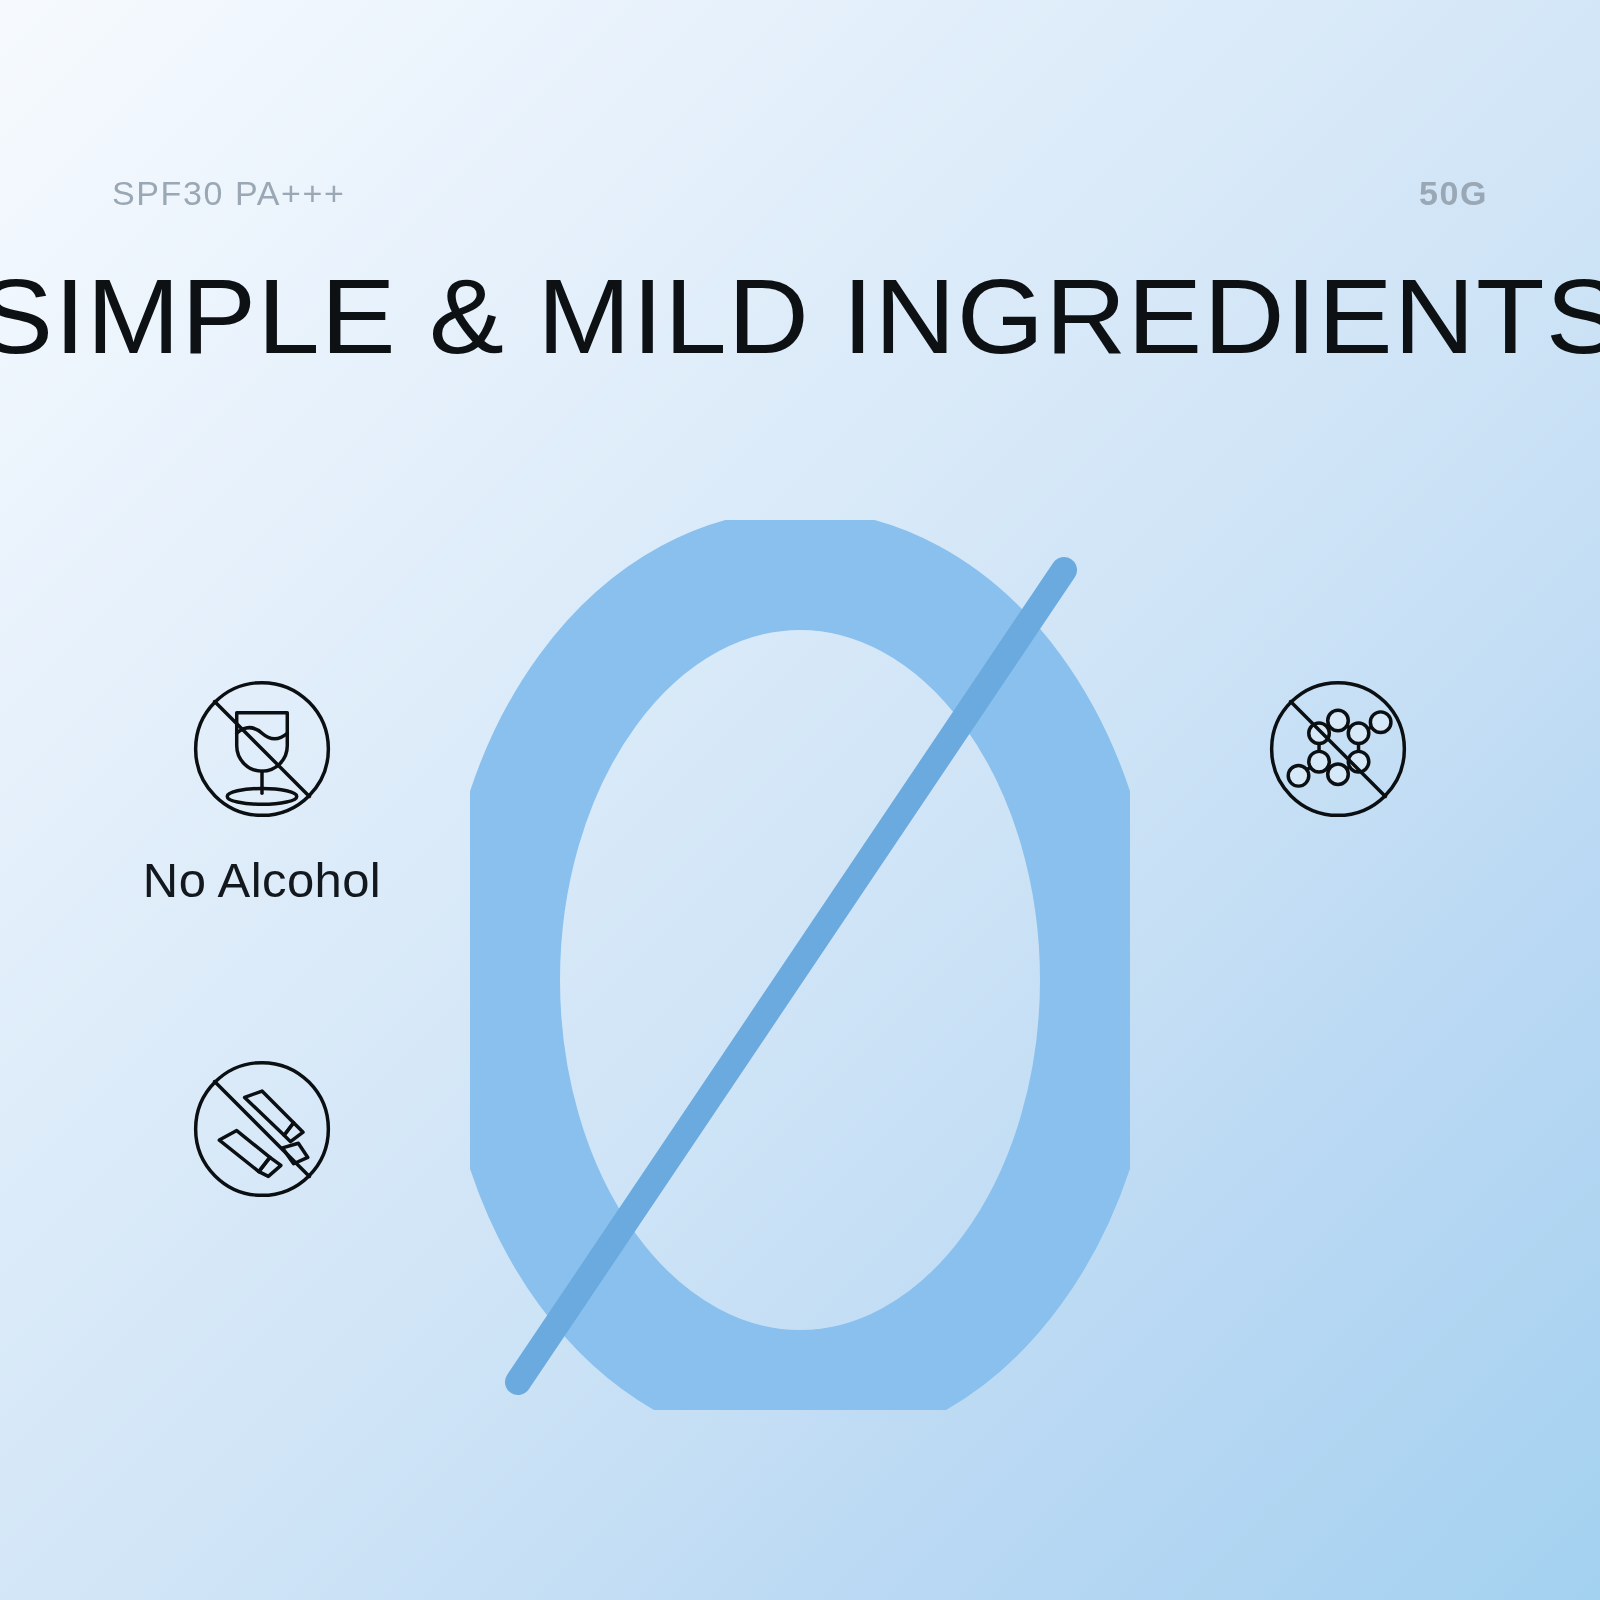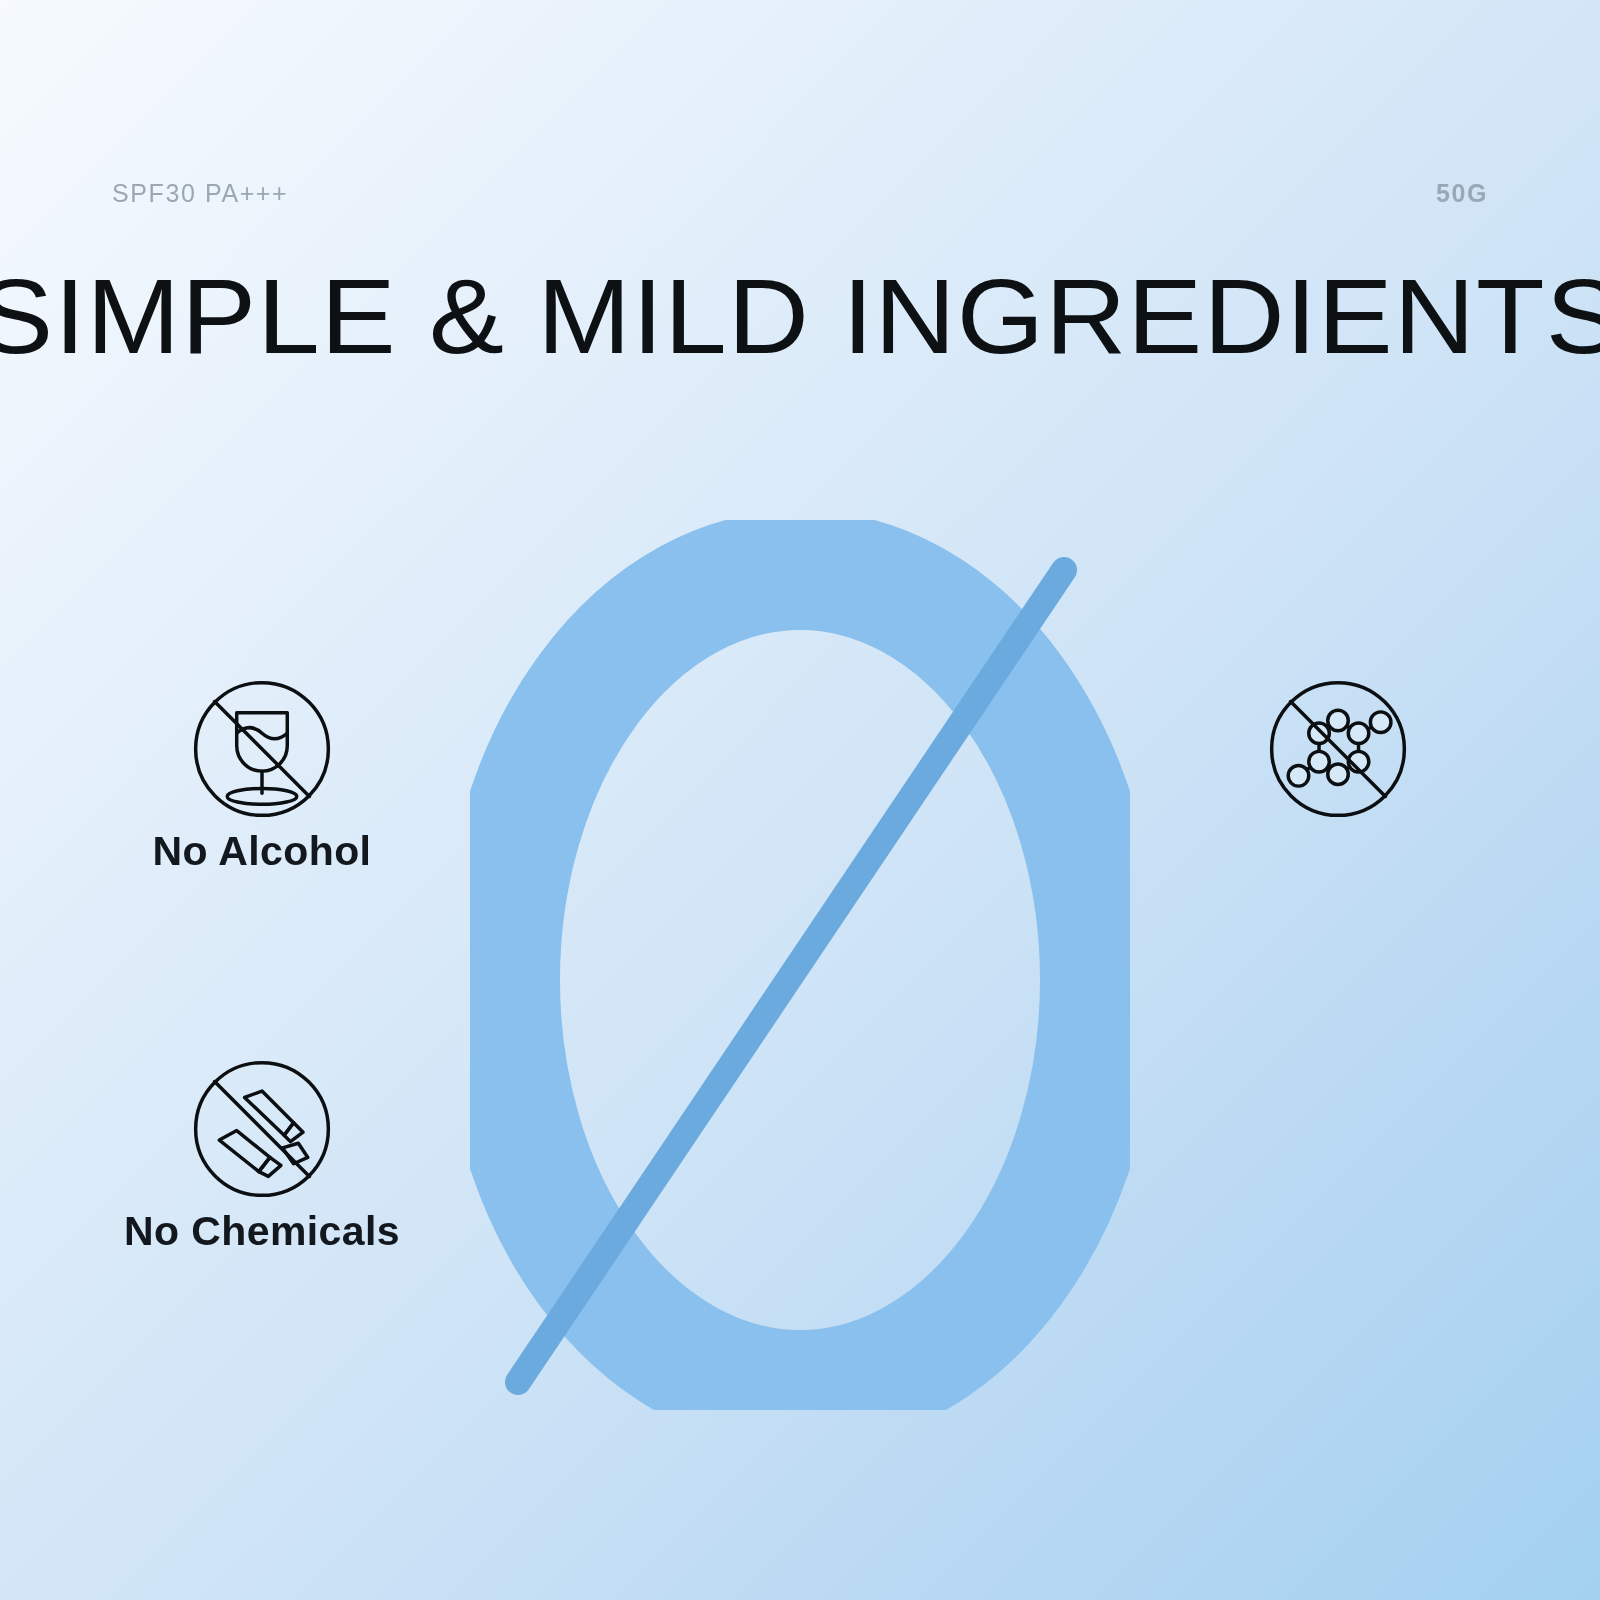--- a/index.html
+++ b/index.html
@@ -33,21 +33,21 @@
   
   .meta-row {
     position: absolute;
     top: 176px;
     left: 112px;
     right: 112px;
     height: 34px;
     display: flex;
     align-items: center;
     justify-content: space-between;
-    font-size: 25px;
+    font-size: 34px;
     letter-spacing: 1.6px;
     color: #9aa7b4;
     font-weight: 400;
   }
   .meta-left  { flex: 0 0 auto; text-align: left; }
   .meta-center{ flex: 1 1 auto; text-align: center; letter-spacing: 2.1px; }
   .meta-right { flex: 0 0 auto; text-align: right; font-weight: bold; }
 
   
   .headline {
@@ -84,22 +84,23 @@
     display: flex;
     flex-direction: column;
     align-items: center;
   }
   .feature-icon {
     width: 158px;
     height: 158px;
   }
   .feature-icon svg { display: block; width: 100%; height: 100%; }
   .feature-label {
-    font-size: 41px;
-    font-weight: 700;
+    margin-top: 24px;
+    font-size: 49px;
+    font-weight: 400;
     color: #12181d;
     letter-spacing: 0.4px;
     white-space: nowrap;
   }
 
   .feature-tl { left: 62px;   top: 670px;  }
   .feature-bl { left: 62px;   top: 1050px; }
   .feature-tr { left: 1138px; top: 670px;  }
   .feature-br { left: 1138px; top: 1050px; }
 </style>
@@ -146,21 +147,20 @@
         <path d="M39 30 L50 26 L70 46 L64 54 Z"></path>
         <path d="M64 54 L70 46 L76 52 L68 58 Z"></path>
 
         <path d="M23 57 L34 51 L55 68 L48 77 Z"></path>
         <path d="M48 77 L55 68 L62 73 L54 80 Z"></path>
 
         <path d="M63 62 L73 59 L79 68 L70 72 Z"></path>
         <line x1="20" y1="20" x2="80" y2="80"></line>
       </svg>
     </div>
-    <div class="feature-label">No Chemicals</div>
   </div>
 
   <div class="feature feature-tr">
     <div class="feature-icon">
       <svg viewBox="0 0 100 100" xmlns="http://www.w3.org/2000/svg" fill="none" stroke="#0b0f12" stroke-width="2.2" stroke-linecap="round" stroke-linejoin="round">
         <circle cx="50" cy="50" r="42"></circle>
 
         <path d="M38 40 L50 32 L63 40 L63 58 L50 66 L38 58 Z"></path>
         <path d="M63 40 L76 34"></path>
         <path d="M38 58 L26 66"></path>

